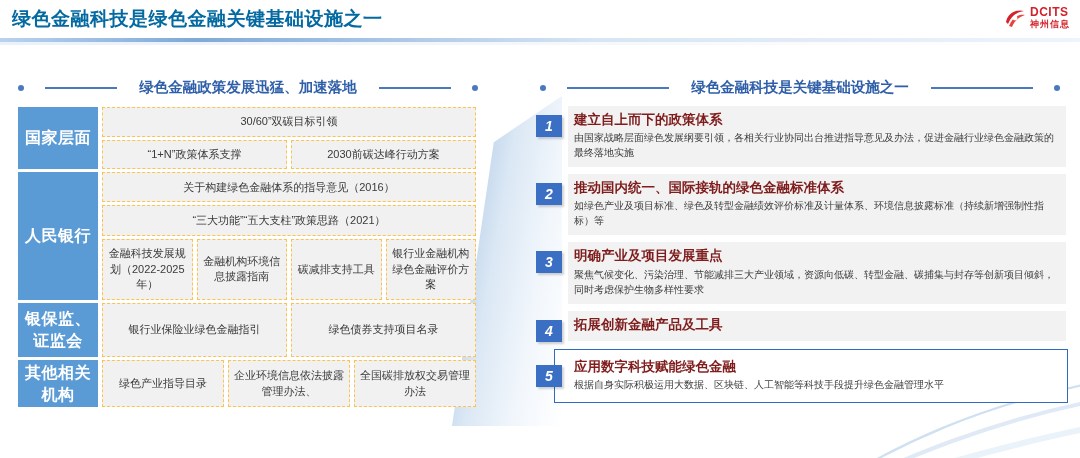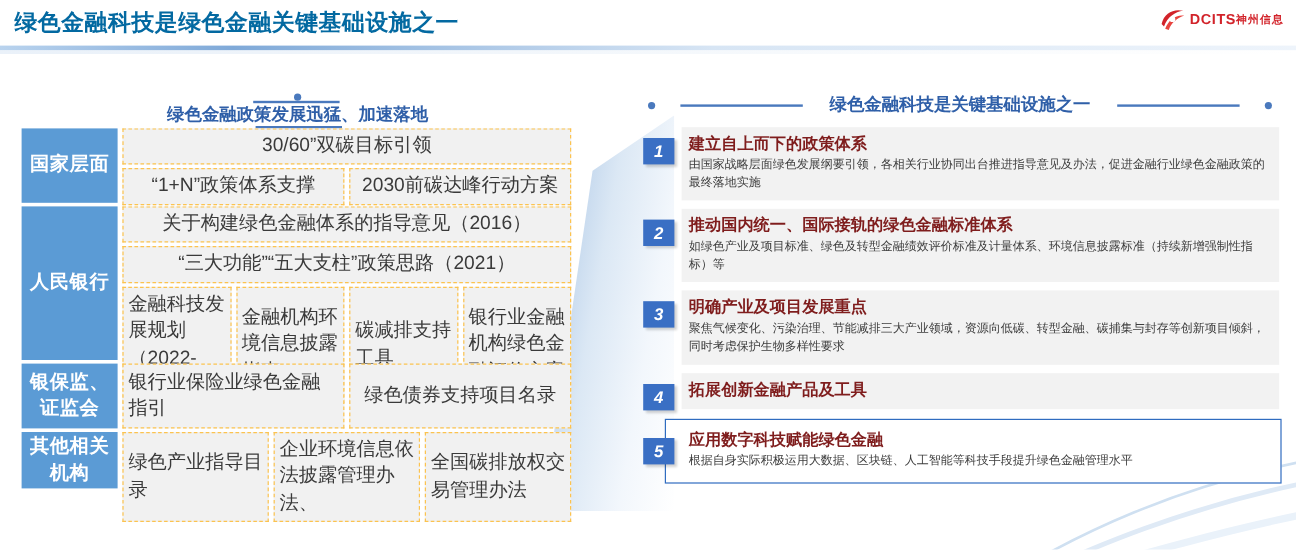--- a/index.html
+++ b/index.html
@@ -22,57 +22,57 @@
     background:linear-gradient(90deg,#b9d3ee 0%,#7fa9d8 18%,#d7e5f4 55%,#eef4fb 100%);
   }
   .title-rule2{
     position:absolute;left:0;top:42px;width:1080px;height:3px;
     background:linear-gradient(90deg,#eaf1f9 0%,#f6f9fc 60%,#ffffff 100%);
   }
 
   
   .logo{position:absolute;right:10px;top:6px;display:flex;align-items:center;gap:4px;}
   .logo-mark{width:22px;height:20px;position:relative;flex:0 0 auto;}
-  .logo-text{display:flex;flex-direction:row;line-height:1;}
+  .logo-text{display:flex;flex-direction:column;line-height:1;}
   .logo-en{font-size:12px;font-weight:bold;color:#d2232a;letter-spacing:.5px;}
   .logo-cn{font-size:9px;font-weight:bold;color:#d2232a;letter-spacing:1px;margin-top:2px;}
 
   
   .wedge{
     position:absolute;left:452px;top:96px;width:110px;height:330px;
     background:linear-gradient(100deg,#7fa8d8 0%,#cfe0f1 42%,#eef4fb 72%,#ffffff 100%);
     clip-path:polygon(100% 0%,100% 100%,0% 100%,38% 14%);
     opacity:.75;
   }
   .corner-swoosh{position:absolute;right:-10px;bottom:-30px;width:260px;height:140px;overflow:hidden;}
 
   
   .sec-head{position:absolute;display:flex;align-items:center;}
   .sec-head .line{height:2px;background:#4a79bd;}
   .sec-head .dot{width:6px;height:6px;border-radius:50%;background:#4a79bd;flex:0 0 auto;}
   .sec-head .txt{
     font-size:14.5px;font-weight:bold;color:#2f5fa8;white-space:nowrap;
   }
-  #sec-left{left:18px;top:78px;width:460px;justify-content:space-between;flex-direction:column;}
+  #sec-left{left:18px;top:78px;width:460px;justify-content:space-between;}
   #sec-right{left:540px;top:78px;width:520px;justify-content:space-between;}
 
   
   .table{position:absolute;left:18px;top:107px;width:458px;}
   .trow{display:flex;align-items:stretch;margin-bottom:3px;}
   .rowlabel{
     flex:0 0 80px;background:#5b9bd5;color:#ffffff;
     font-size:16px;font-weight:bold;line-height:1.35;
     display:flex;align-items:center;justify-content:center;text-align:center;
     padding:16px 3px;box-sizing:border-box;letter-spacing:.5px;
   }
   .rowbody{flex:1 1 auto;display:flex;flex-direction:column;gap:3px;padding-left:4px;box-sizing:border-box;}
   .subrow{display:flex;gap:4px;flex:1 1 auto;}
   .cell{
     background:#f1f1f1;border:1px dashed #fcc34f;
-    font-size:16px;color:#3a3a3a;line-height:1.4;text-align:left;
+    font-size:11px;color:#3a3a3a;line-height:1.4;text-align:center;
     display:flex;align-items:center;justify-content:center;
     padding:3px 4px;box-sizing:border-box;flex:1 1 0;
   }
   .cell.w1{flex:1 1 0;} .cell.w2{flex:2 2 0;}
 
   
   .rlist{position:absolute;left:536px;top:106px;width:530px;}
   .ritem{position:relative;display:flex;align-items:flex-start;margin-bottom:7px;}
   .badge{
     flex:0 0 auto;width:26px;height:22px;margin-top:9px;margin-right:6px;

